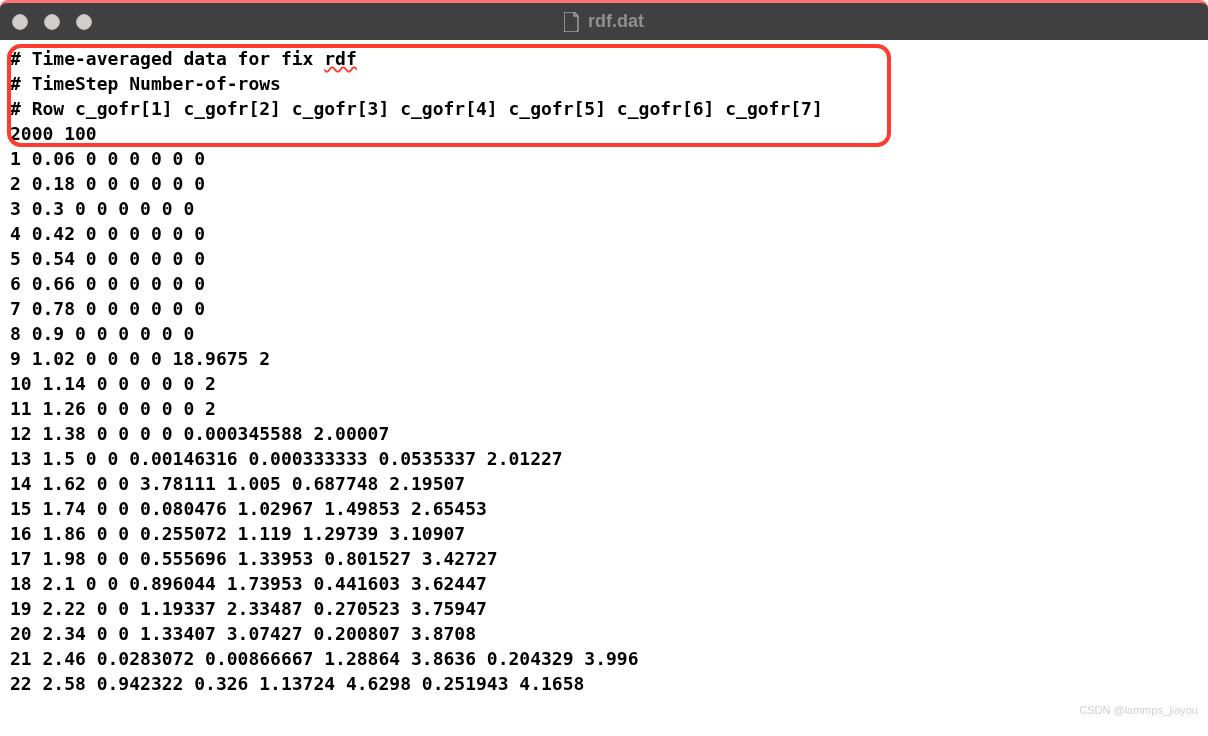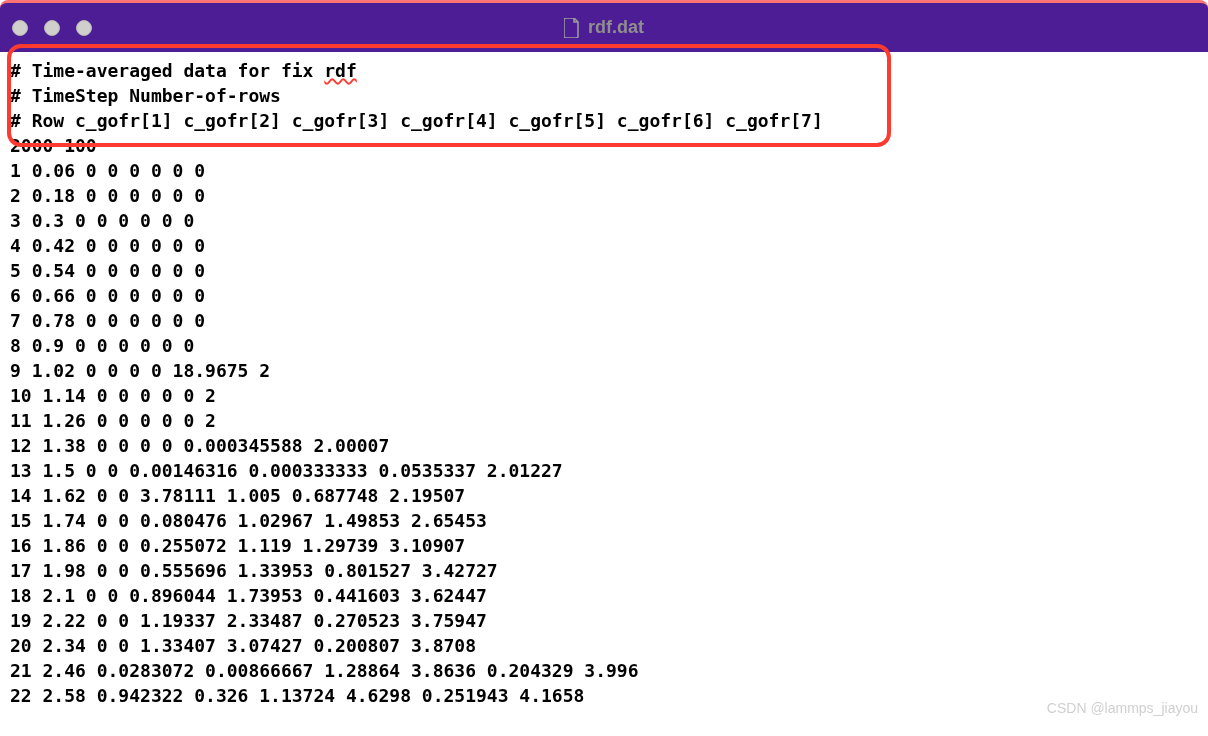--- a/index.html
+++ b/index.html
@@ -7,22 +7,22 @@
       font-family: "Menlo", "Monaco", "Consolas", monospace;
       background: #fff;
       width: 1208px;
       height: 736px;
       overflow: hidden;
       position: relative;
     }
     .titlebar {
       display: flex;
       align-items: center;
-      height: 52px;
-      background: #4c1d95;
+      height: 40px;
+      background: #404040;
       border-top-left-radius: 8px;
       border-top-right-radius: 8px;
       padding: 0 12px;
       border-top: 3px solid #ff7374;
       position: relative;
     }
     .traffic-lights {
       display: flex;
       gap: 16px;
       align-items: center;
@@ -74,21 +74,21 @@
     .squiggle {
       text-decoration: underline wavy #ff3b30 1.5px;
       text-decoration-skip-ink: none;
     }
     .watermark {
       position: absolute;
       right: 10px;
       bottom: 20px;
       color: #d0d0d0;
       font-family: Arial, sans-serif;
-      font-size: 14px;
+      font-size: 11px;
       font-weight: 400;
     }
   </style>
 </head>
 <body>
 
 <div class="titlebar">
   <div class="traffic-lights">
     <div class="traffic-dot"></div>
     <div class="traffic-dot"></div>

